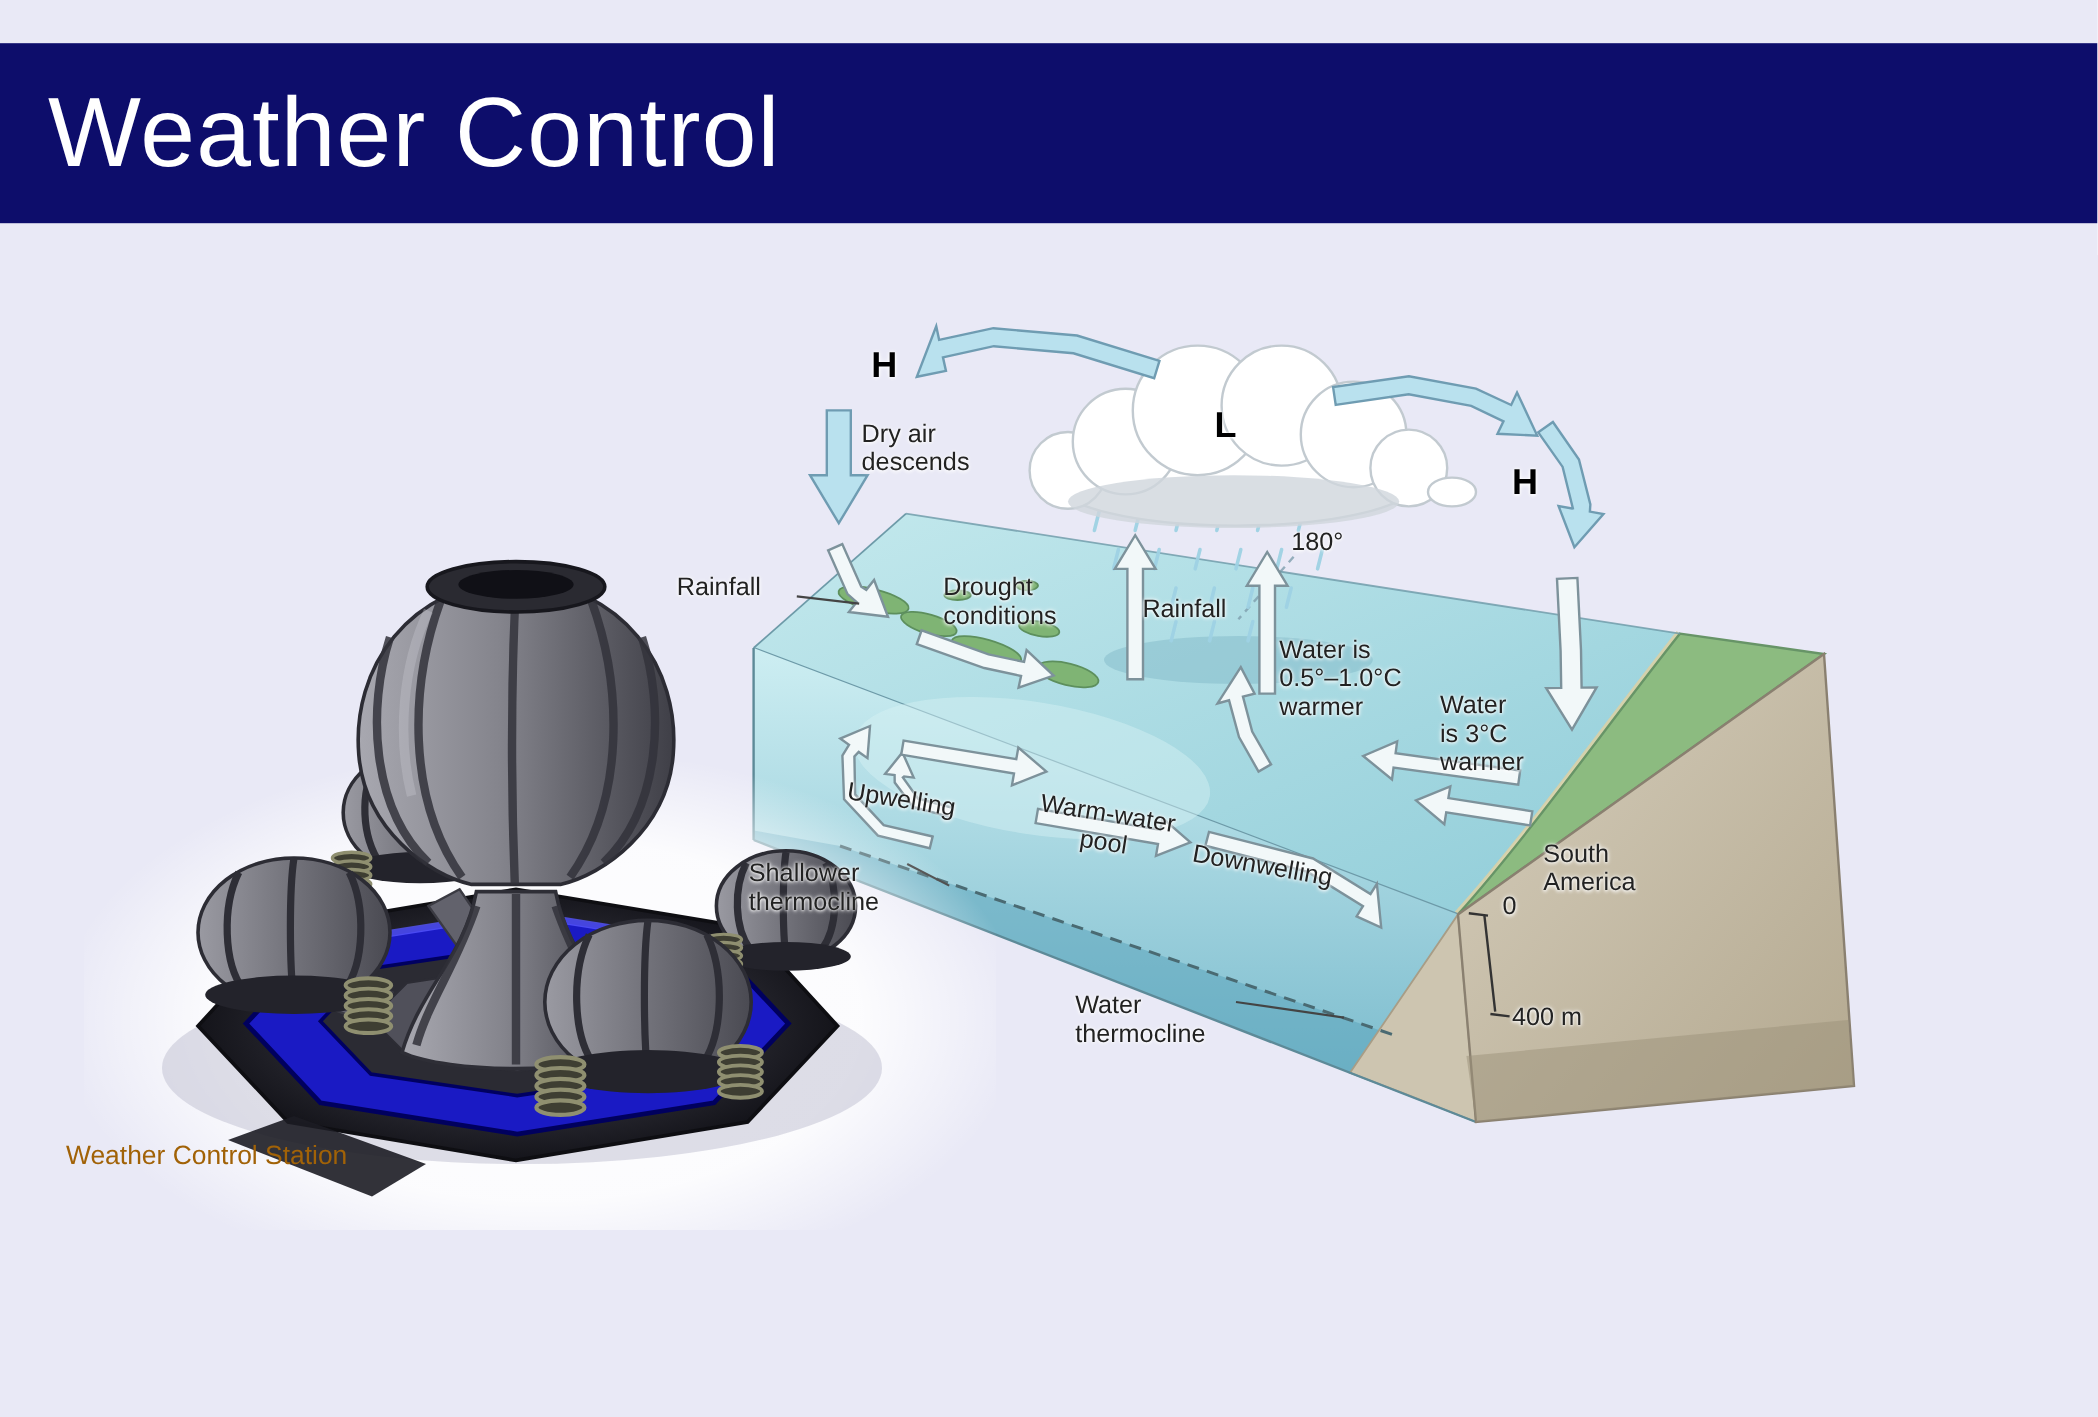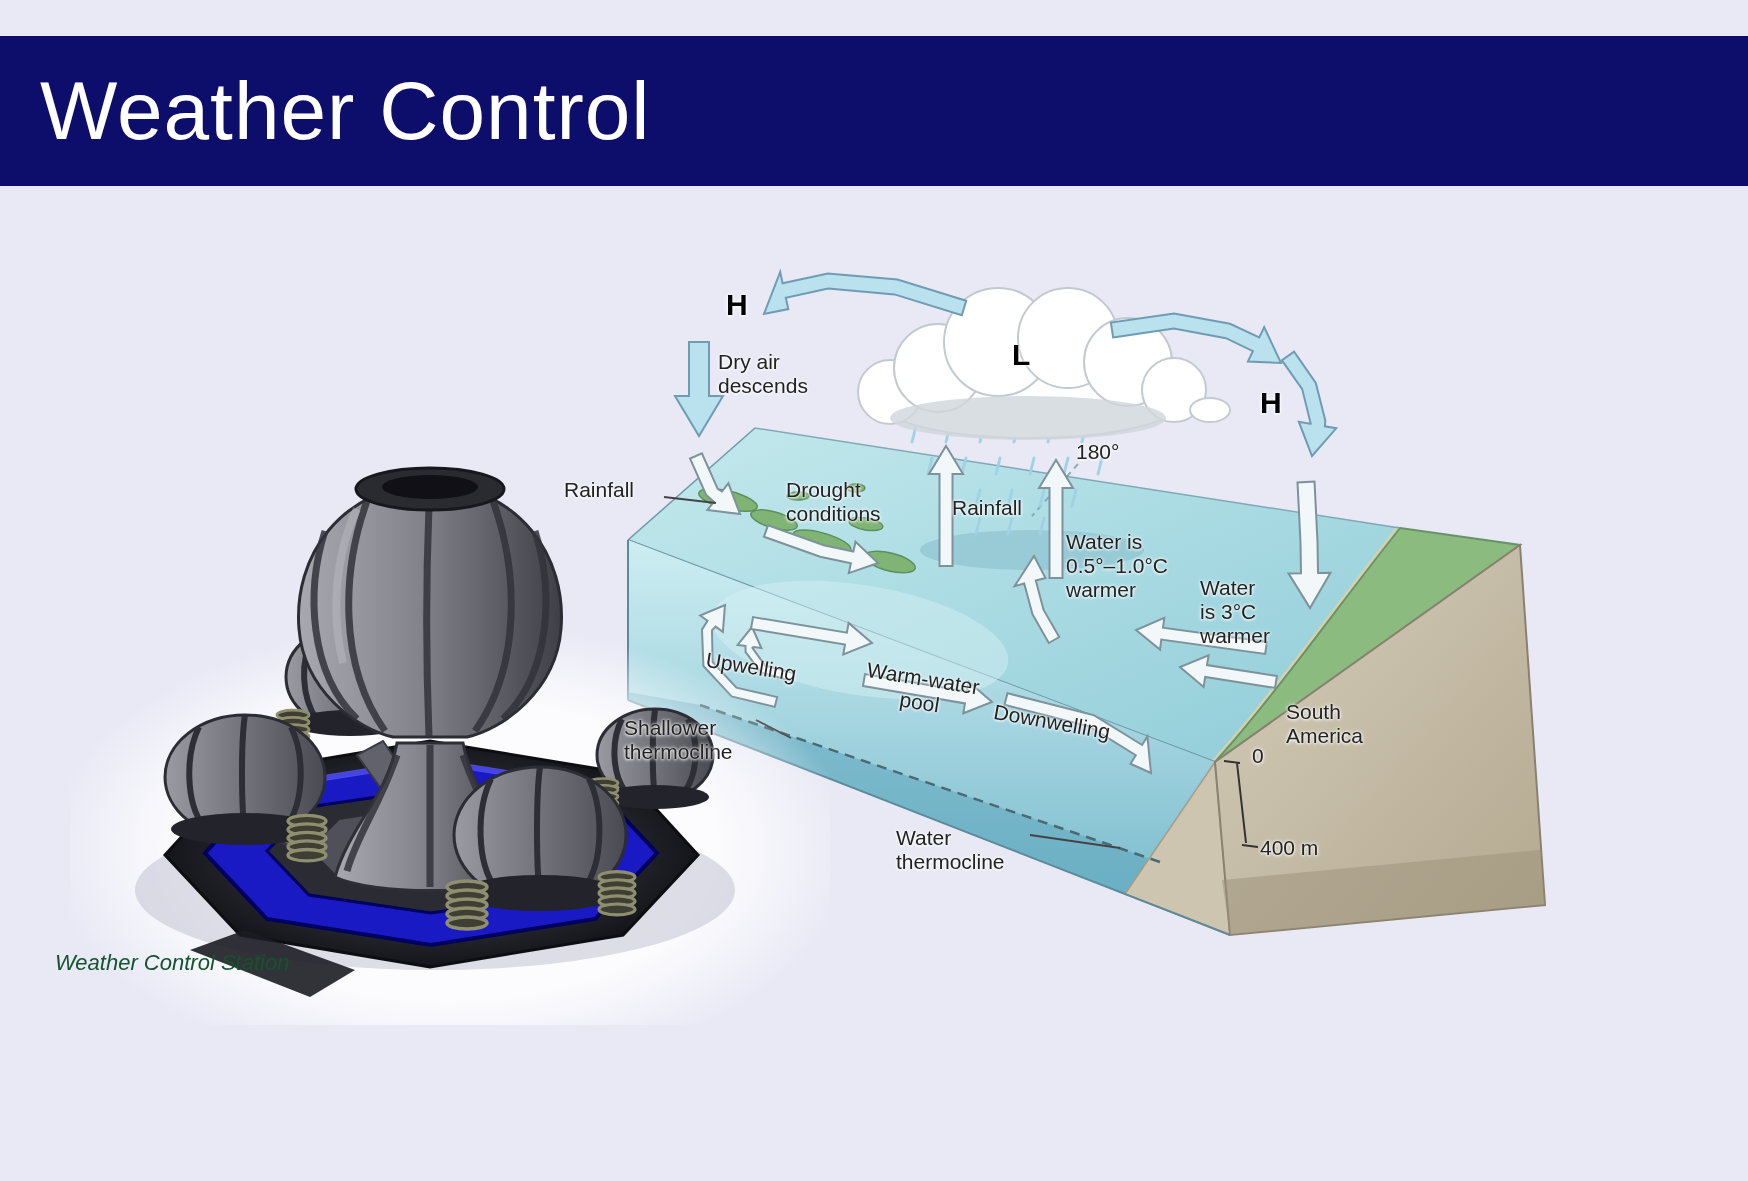--- a/index.html
+++ b/index.html
@@ -288,14 +288,14 @@
         <path class="strap" d="M 494 354 C 509 385 508 438 490 462"></path>
         <ellipse cx="445" cy="468" rx="80" ry="18" fill="#23232b"></ellipse>
         <use href="#coil" class="coilU" transform="translate(372,462)"></use>
         <use href="#coil" class="coilU" transform="translate(522,452) scale(0.9)"></use>
       </g>
 
       <path d="M 150 505 L 260 545 L 215 572 L 95 525 Z" fill="#1c1c23" opacity=".9"></path>
     </svg>
   </div>
 
-  <div class="caption" style="color: #14532d; font-style: italic;">Weather Control Station</div>
+  <div class="caption" style="color: #a16207;">Weather Control Station</div>
 </div>
 
 </body></html>

